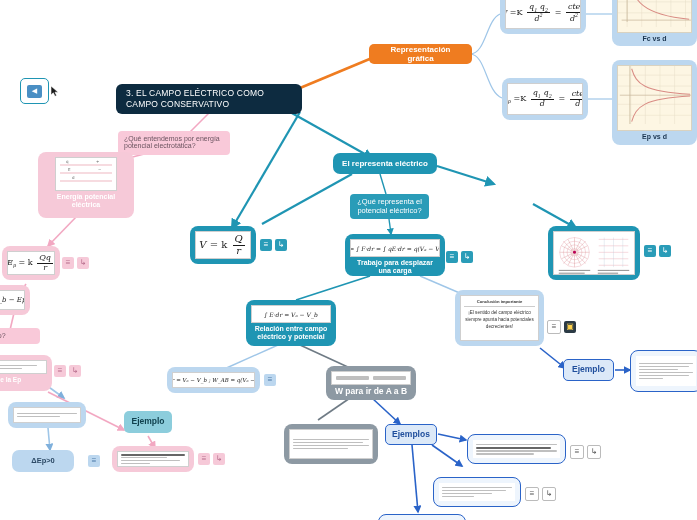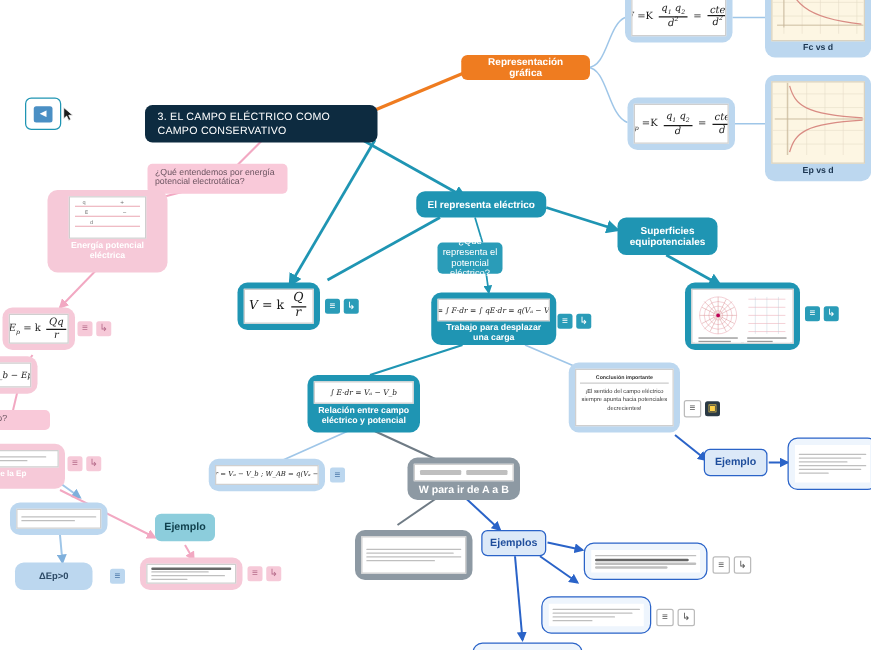--- a/index.html
+++ b/index.html
@@ -334,27 +334,24 @@
   </div>
   <div class="badges" style="left:198px;top:453px;">
     <span class="badge pink">≡</span>
     <span class="badge pink">↳</span>
   </div>
 
   <div class="node pill teal" style="left:333px;top:153px;width:104px;height:21px;">
     <span>El representa eléctrico</span>
   </div>
 
-  <div class="node pill teal-soft" style="left:350px;top:194px;width:52px;height:25px;font-weight:normal;border-radius:4px;">
+  <div class="node pill teal-soft" style="left:350px;top:194px;width:79px;height:25px;font-weight:normal;border-radius:4px;">
     <span>¿Qué representa el potencial eléctrico?</span>
   </div>
 
-  <div class="node pill teal" style="left:494px;top:174px;width:80px;height:30px;">
-    <span>Superficies equipotenciales</span>
-  </div>
 
   <div class="node frame teal" style="left:548px;top:226px;width:92px;height:54px;">
     <div class="sheet" style="display:block;padding:2px;">
       <div style="display:flex;gap:2px;height:100%;">
         <svg viewBox="0 0 40 44" width="40" height="44">
           <rect width="40" height="44" fill="#fff"></rect>
           <g stroke="#e79aa8" stroke-width=".4" fill="none">
             <circle cx="20" cy="18" r="4"></circle>
               <circle cx="20" cy="18" r="8"></circle>
             <circle cx="20" cy="18" r="12"></circle>

